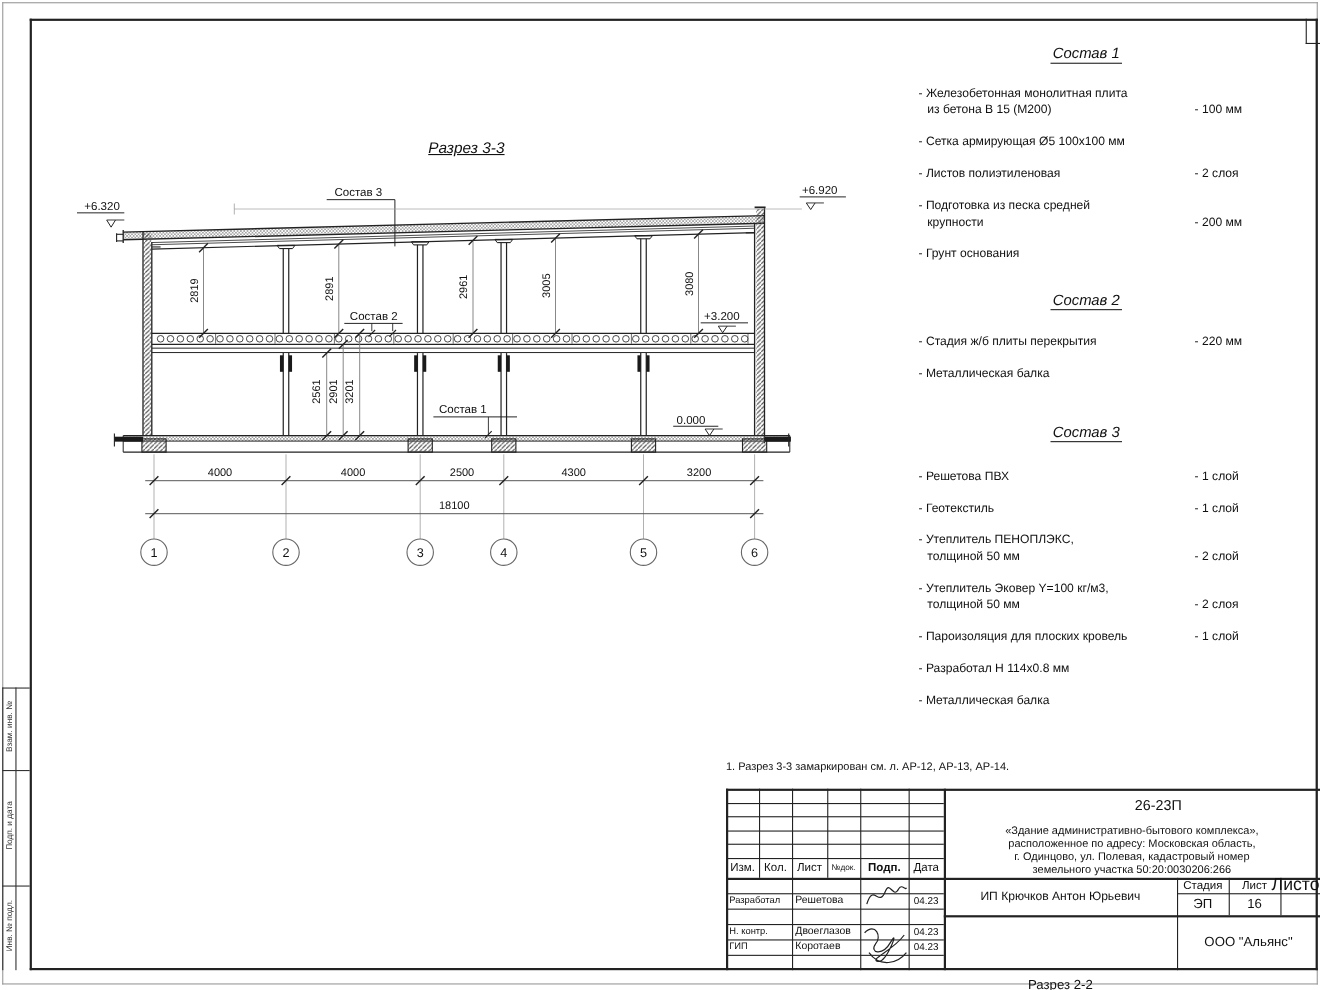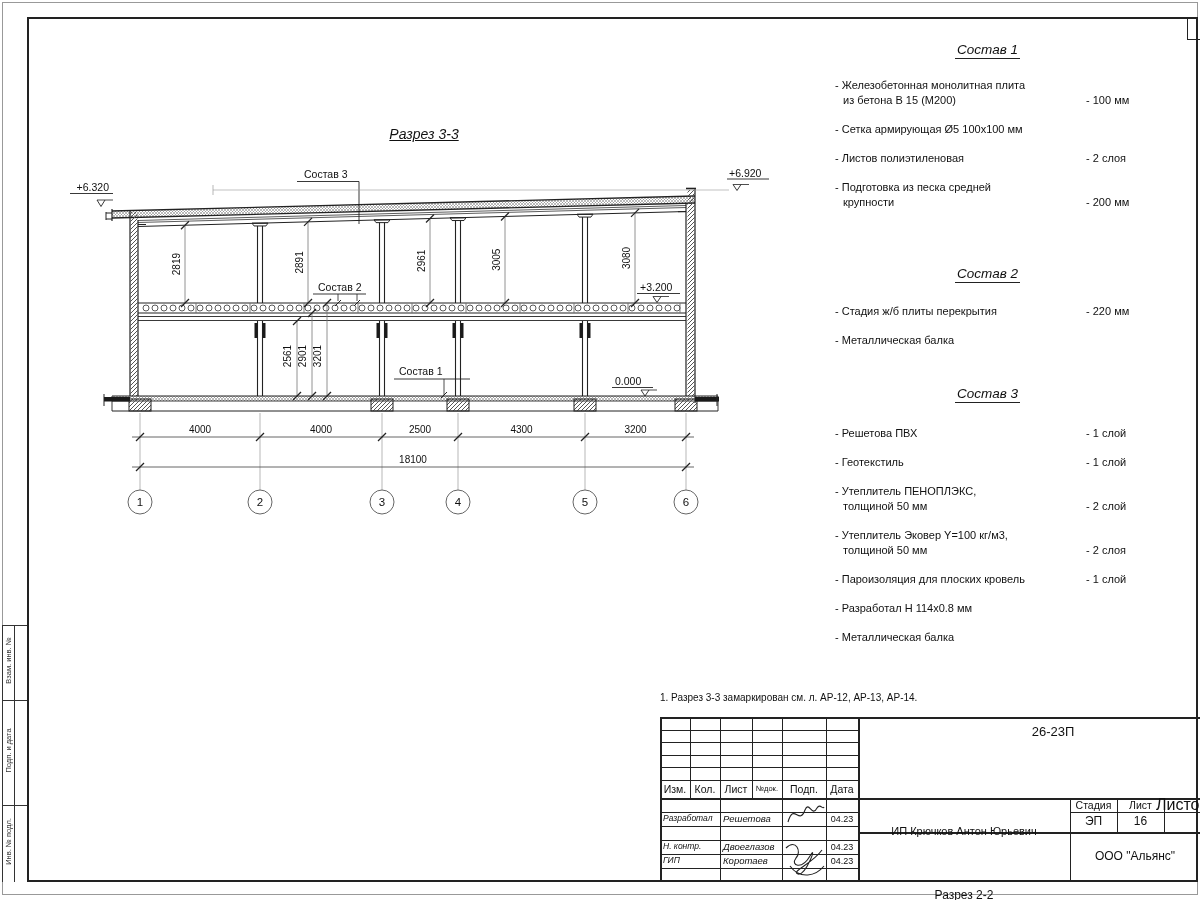--- a/index.html
+++ b/index.html
@@ -2,21 +2,21 @@
 <html><head>
 <meta charset="utf-8">
 <style>
   html,body{margin:0;padding:0;background:#fff;}
   #sheet{position:relative;width:1200px;height:900px;background:#fff;overflow:hidden;
          font-family:"Liberation Sans","DejaVu Sans",sans-serif;color:#111;}
   .abs{position:absolute;}
   .ln{position:absolute;background:#222;}
   .lnt{position:absolute;background:#999;}
   .cell{position:absolute;display:flex;align-items:center;justify-content:center;text-align:center;line-height:1.15;}
-  .cell.left{justify-content:flex-start;text-align:left;font-style:italic;}
+  .cell.left{justify-content:flex-start;text-align:left;}
   #dwg{position:absolute;left:0;top:0;}
   #comp-col .comp-head{position:absolute;width:100%;text-align:center;}
   #comp-col .comp-head span{font-style:italic;font-size:13.5px;border-bottom:1px solid #222;padding:0 2px 1px;}
   .comp-item{display:flex;align-items:flex-end;margin-bottom:14px;font-size:11px;line-height:15px;}
   .comp-name{flex:1;}
   .comp-name .cont{padding-left:8px;}
   .comp-val{width:54px;flex:none;white-space:nowrap;}
   #dwg-title{font-style:italic;font-size:14px;text-decoration:underline;text-align:center;}
   .rot-label{position:absolute;width:70px;font-size:7.5px;text-align:center;transform:rotate(-90deg);color:#333;}
   svg text{font-family:"Liberation Sans","DejaVu Sans",sans-serif;}
@@ -335,20 +335,26 @@
           </div>
           <div class="comp-val">-  2 слоя</div>
         </div>
         <div class="comp-item">
           <div class="comp-name">
             <div>- Подготовка из песка средней</div>
             <div class="cont">крупности</div>
           </div>
           <div class="comp-val">- 200 мм</div>
         </div>
+        <div class="comp-item">
+          <div class="comp-name">
+            <div>- Грунт основания</div>
+          </div>
+          <div class="comp-val"></div>
+        </div>
       </div>
       <div class="comp-head" style="top: 264px;"><span>Состав 2</span></div>
       <div class="abs" style="left: 0px; top: 304px; width: 305px;">
         <div class="comp-item">
           <div class="comp-name">
             <div>- Стадия ж/б плиты перекрытия</div>
           </div>
           <div class="comp-val">- 220 мм</div>
         </div>
         <div class="comp-item">
@@ -432,42 +438,48 @@
   <div class="ln" style="left:660px;top:826px;width:198px;height:1px;"></div>
   <div class="ln" style="left:858px;top:832px;width:342px;height:1.5px;"></div>
   <div class="ln" style="left:660px;top:840px;width:198px;height:1px;"></div>
   <div class="ln" style="left:660px;top:854px;width:198px;height:1px;"></div>
   <div class="ln" style="left:660px;top:868px;width:198px;height:1px;"></div>
 
   <div class="cell" style="left:660px;top:780px;width:30px;height:18px;font-size:10.5px;">Изм.</div>
   <div class="cell" style="left:690px;top:780px;width:30px;height:18px;font-size:10.5px;">Кол.</div>
   <div class="cell" style="left:720px;top:780px;width:32px;height:18px;font-size:10.5px;">Лист</div>
   <div class="cell" style="left:752px;top:780px;width:30px;height:18px;font-size:7.5px;">№док.</div>
-  <div class="cell" style="left:782px;top:780px;width:44px;height:18px;font-size:10.5px;">Подп.</div>
+  <div class="cell" style="left:782px;top:780px;width:44px;height:18px;font-size:10.5px;font-weight:bold;">Подп.</div>
   <div class="cell" style="left:826px;top:780px;width:32px;height:18px;font-size:10.5px;">Дата</div>
 
   <div class="cell left" style="left:663px;top:812px;width:57px;height:14px;font-size:8.5px;">Разработал</div>
   <div class="cell left" style="left:723px;top:812px;width:59px;height:14px;font-size:9.5px;">Решетова</div>
   <div class="cell" style="left:826px;top:812px;width:32px;height:14px;font-size:9px;">04.23</div>
   <div class="cell left" style="left:663px;top:840px;width:57px;height:14px;font-size:8.5px;">Н. контр.</div>
   <div class="cell left" style="left:723px;top:840px;width:59px;height:14px;font-size:9.5px;">Двоеглазов</div>
   <div class="cell" style="left:826px;top:840px;width:32px;height:14px;font-size:9px;">04.23</div>
   <div class="cell left" style="left:663px;top:854px;width:57px;height:14px;font-size:8.5px;">ГИП</div>
   <div class="cell left" style="left:723px;top:854px;width:59px;height:14px;font-size:9.5px;">Коротаев</div>
   <div class="cell" style="left:826px;top:854px;width:32px;height:14px;font-size:9px;">04.23</div>
 
   <svg class="abs" style="left:786px;top:800px;" width="40" height="28">
     <path d="M2,22 C8,2 13,26 19,10 C23,0 26,18 31,8 C34,3 37,10 38,7" fill="none" stroke="#222" stroke-width="1.1"></path>
   </svg>
   <svg class="abs" style="left:782px;top:836px;" width="46" height="44">
     <path d="M4,12 C14,2 20,16 14,22 C8,30 20,34 28,20 C36,6 24,40 16,38 C8,36 30,28 40,14 M8,30 C18,44 34,40 42,30" fill="none" stroke="#222" stroke-width="1.1"></path>
   </svg>
 
   <div class="cell" style="left:858px;top:717px;width:390px;height:31px;font-size:13px;">26-23П</div>
-  <div class="cell" style="left:858px;top:798px;width:212px;height:34px;font-size:11px;margin-top:16px;">ИП Крючков Антон Юрьевич</div>
+  <div class="abs" style="left:858px;top:750px;width:342px;text-align:center;font-size:10px;line-height:12px;">
+    <div>«Здание административно-бытового комплекса»,</div>
+    <div>расположенное по адресу: Московская область,</div>
+    <div>г. Одинцово, ул. Полевая, кадастровый номер</div>
+    <div>земельного участка 50:20:0030206:266</div>
+  </div>
+  <div class="cell" style="left:858px;top:798px;width:212px;height:34px;font-size:11px;">ИП Крючков Антон Юрьевич</div>
   <div class="cell" style="left:1070px;top:798px;width:47px;height:14px;font-size:10.5px;">Стадия</div>
   <div class="cell" style="left:1117px;top:798px;width:47px;height:14px;font-size:10.5px;">Лист</div>
   <div class="cell" style="left:1164px;top:798px;width:36px;height:14px;font-size:16px;">Листов</div>
   <div class="cell" style="left:1070px;top:812px;width:47px;height:20px;font-size:12px;">ЭП</div>
   <div class="cell" style="left:1117px;top:812px;width:47px;height:20px;font-size:12px;">16</div>
   <div class="cell" style="left:1164px;top:812px;width:36px;height:20px;font-size:12px;margin-left:32px;">17</div>
   <div class="cell" style="left:858px;top:834px;width:212px;height:46px;font-size:12px;margin-top:39px;">Разрез 2-2</div>
   <div class="cell" style="left:1070px;top:834px;width:130px;height:46px;font-size:12px;">ООО "Альянс"</div>
 
 </div>

